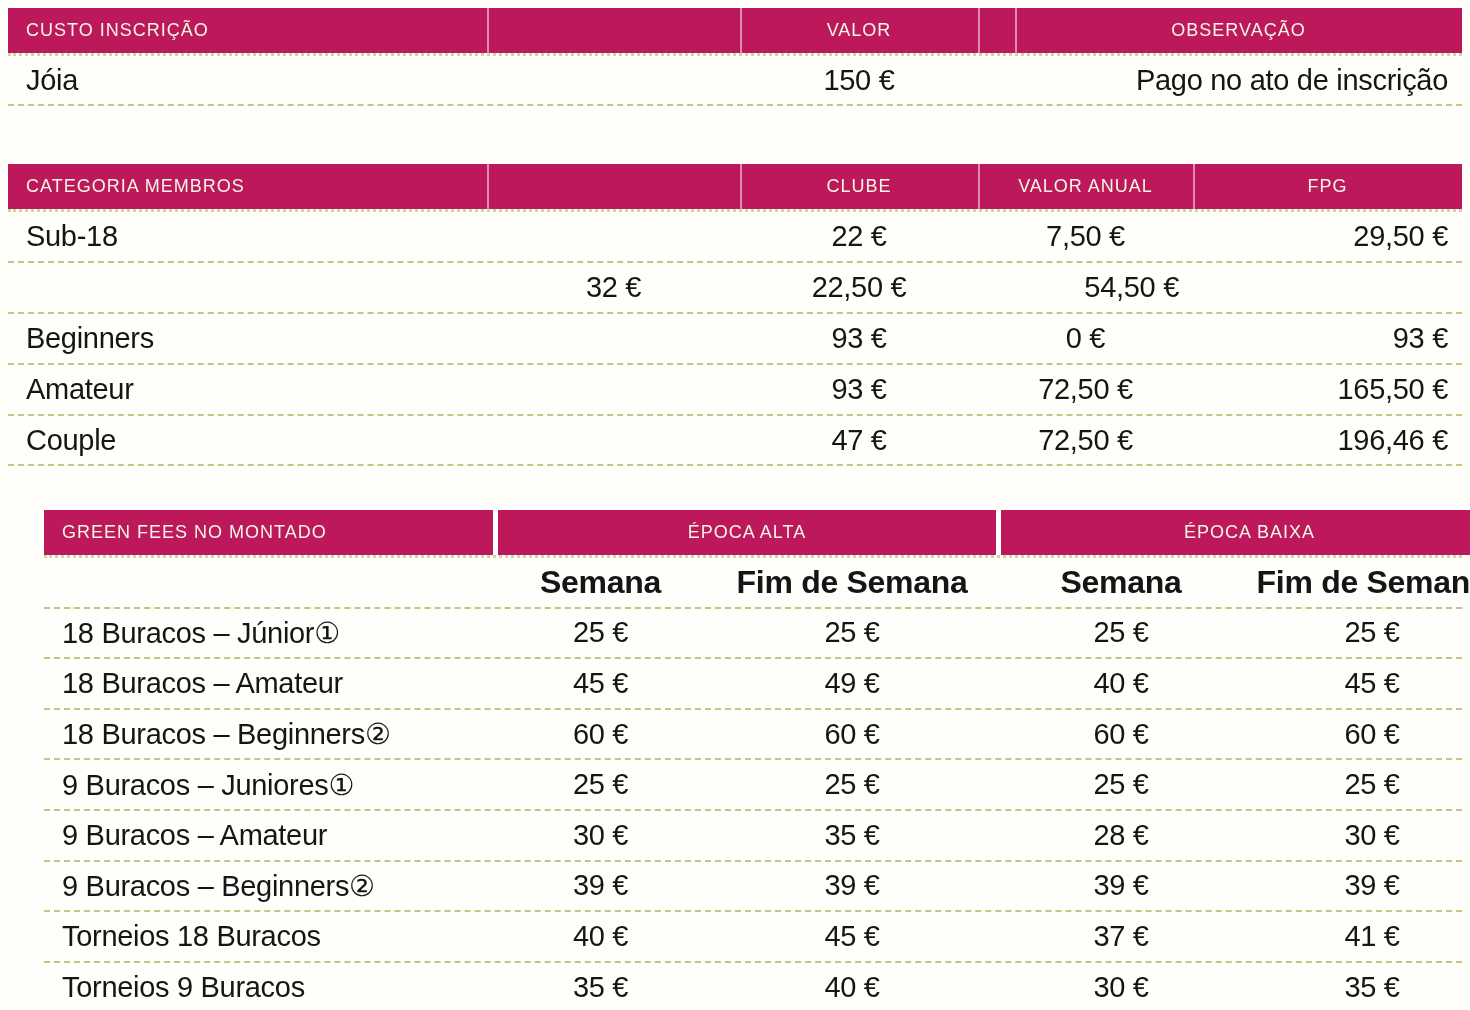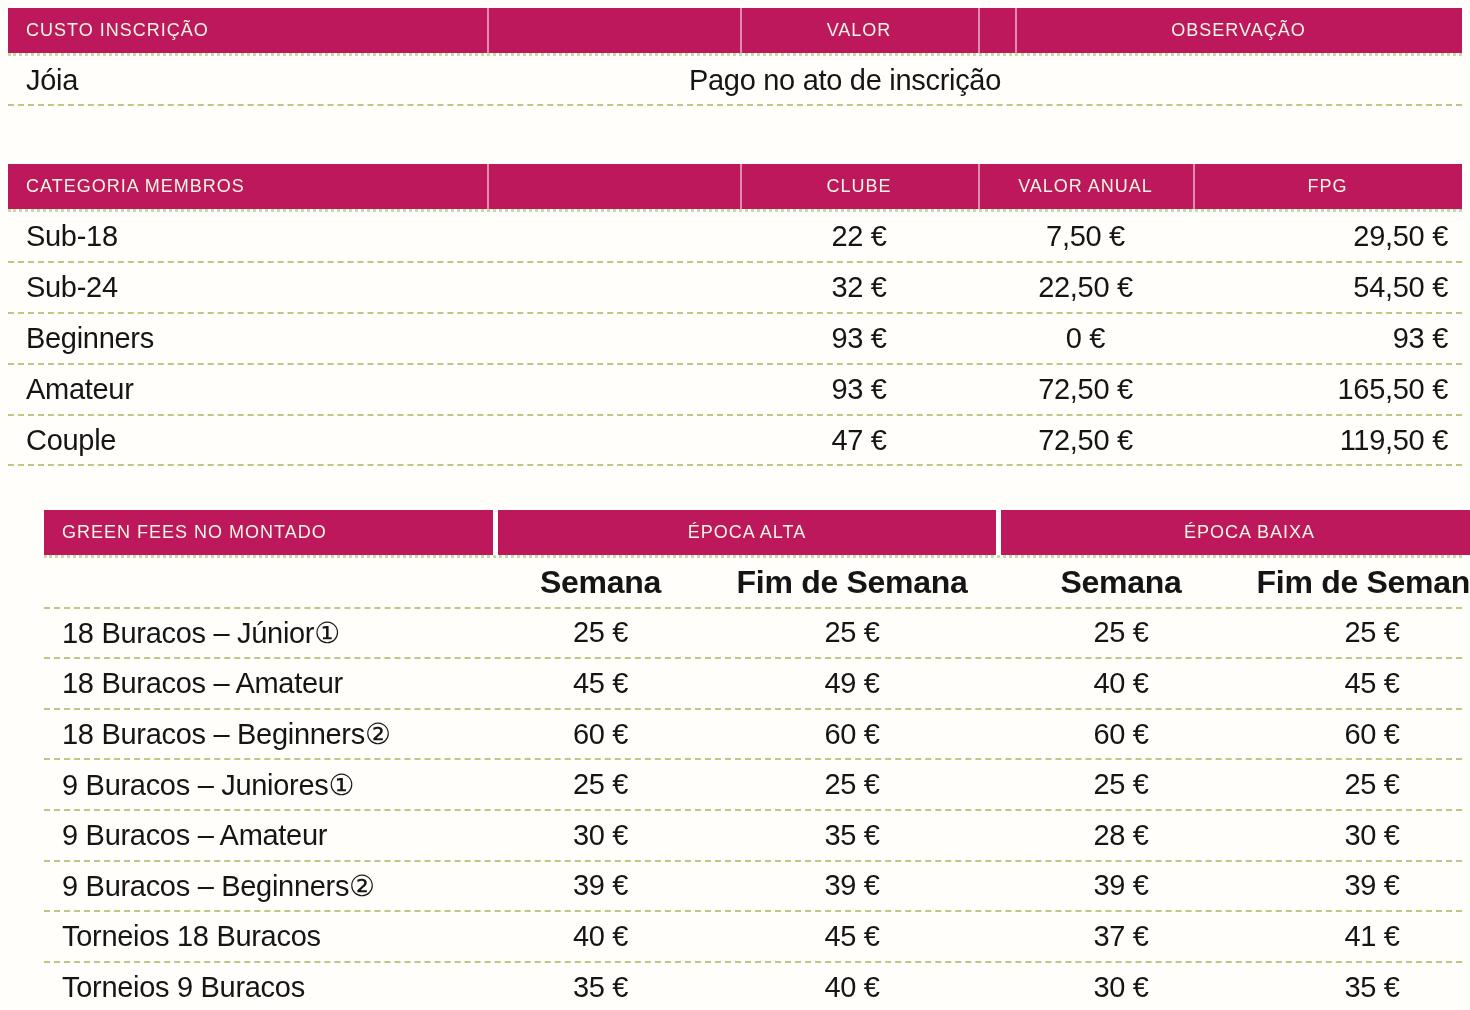--- a/index.html
+++ b/index.html
@@ -59,20 +59,21 @@
   <div class="grid g-t1 hrow">
     <div class="hcell title">CUSTO INSCRIÇÃO</div>
     <div class="hcell divider"></div>
     <div class="hcell divider center">VALOR</div>
     <div class="hcell divider"></div>
     <div class="hcell divider center">OBSERVAÇÃO</div>
   </div>
   <div class="grid g-t1 brow">
     <div class="cell label">Jóia</div>
     <div class="cell"></div>
+    <div class="cell center">150 €</div>
     <div class="cell"></div>
     <div class="cell right">Pago no ato de inscrição</div>
   </div>
 </section>
 
 <section class="tbl t2">
   <div class="grid g-t2 hrow">
     <div class="hcell title">CATEGORIA MEMBROS</div>
     <div class="hcell divider"></div>
     <div class="hcell divider center">CLUBE</div>
@@ -81,21 +82,20 @@
   </div>
 
   <div class="grid g-t2 brow">
     <div class="cell label">Sub-18</div>
     <div class="cell"></div>
     <div class="cell center">22 €</div>
     <div class="cell center">7,50 €</div>
     <div class="cell right">29,50 €</div>
   </div>
   <div class="grid g-t2 brow">
-    <div class="cell label">Sub-24</div>
     <div class="cell"></div>
     <div class="cell center">32 €</div>
     <div class="cell center">22,50 €</div>
     <div class="cell right">54,50 €</div>
   </div>
   <div class="grid g-t2 brow">
     <div class="cell label">Beginners</div>
     <div class="cell"></div>
     <div class="cell center">93 €</div>
     <div class="cell center">0 €</div>
@@ -106,21 +106,21 @@
     <div class="cell"></div>
     <div class="cell center">93 €</div>
     <div class="cell center">72,50 €</div>
     <div class="cell right">165,50 €</div>
   </div>
   <div class="grid g-t2 brow">
     <div class="cell label">Couple</div>
     <div class="cell"></div>
     <div class="cell center">47 €</div>
     <div class="cell center">72,50 €</div>
-    <div class="cell right">119,50 €</div>
+    <div class="cell right">196,46 €</div>
   </div>
 </section>
 
 <section class="tbl t3">
   <div class="grid g-t3 hrow">
     <div class="hcell title">GREEN FEES NO MONTADO</div>
     <div class="hcell gapL center" style="grid-column:2 / span 2;">ÉPOCA ALTA</div>
     <div class="hcell gapL center" style="grid-column:4 / span 2;">ÉPOCA BAIXA</div>
   </div>
 

